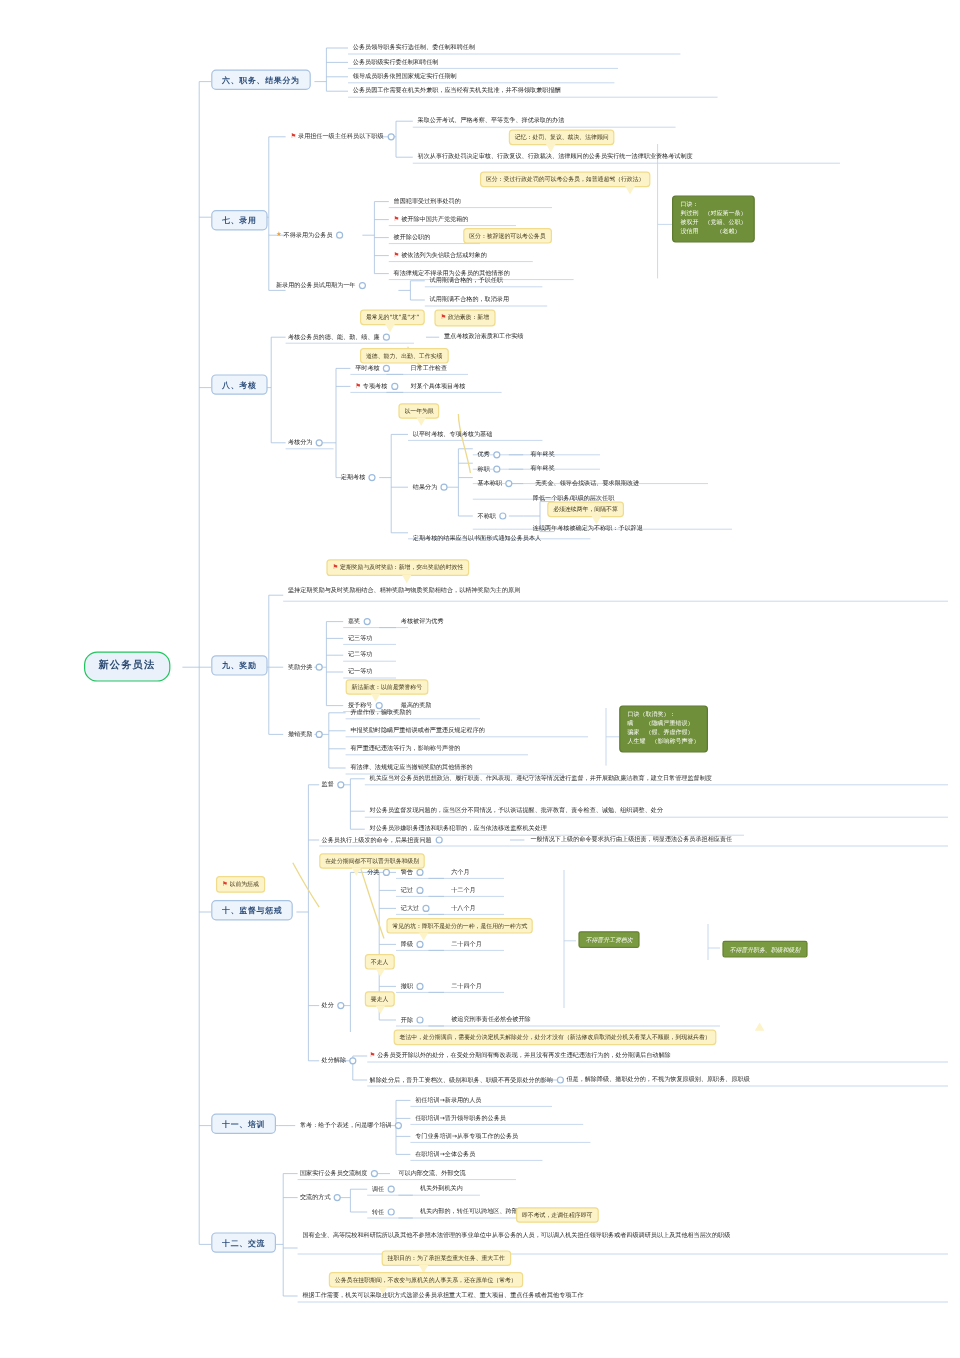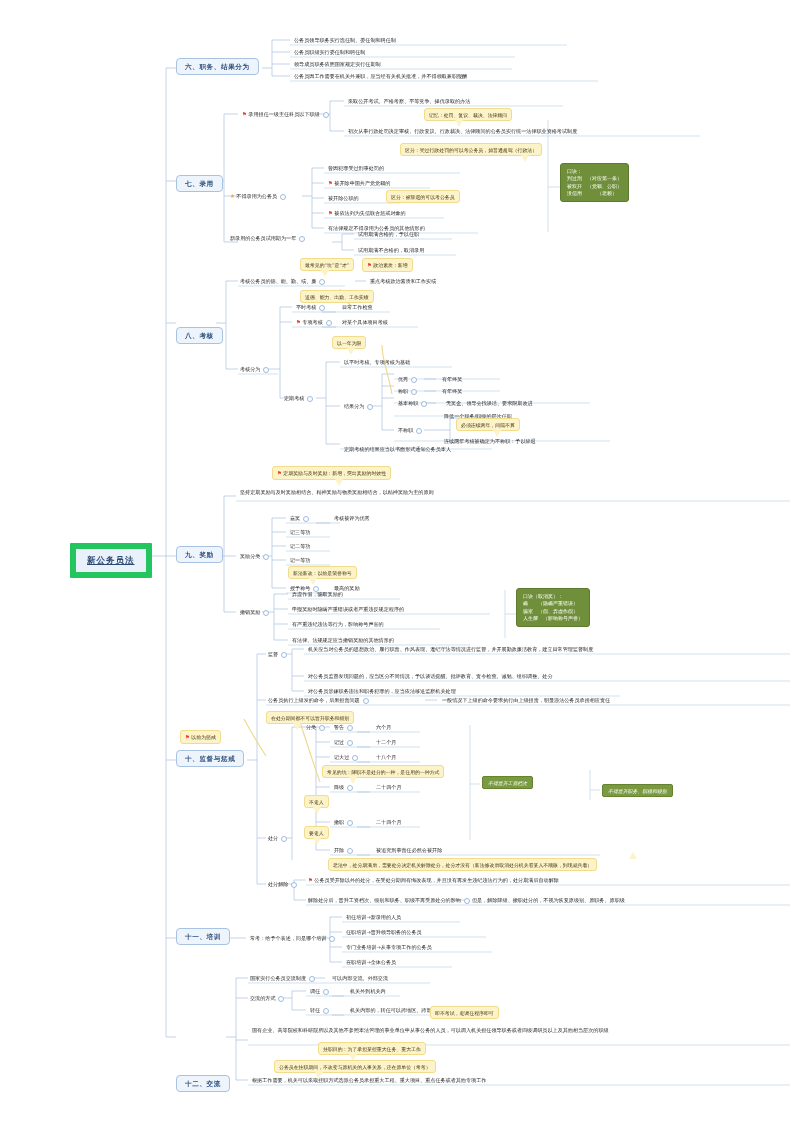--- a/index.html
+++ b/index.html
@@ -7,23 +7,23 @@
     width:800px;height:1132px;position:relative;overflow:hidden;
     font-family:"DejaVu Sans","Liberation Sans",sans-serif;
     font-size:5.2px;color:#1a1a1a;
   }
   #canvas{position:absolute;inset:0;}
   svg.links{position:absolute;left:0;top:0;width:800px;height:1132px;pointer-events:none;}
 
   
   .node{position:absolute;white-space:nowrap;line-height:1.25;}
   .root{
-    background:#eaf1fb;border:6px solid #22c55e;border-radius:1px;
+    background:#eaf1fb;border:1px solid #22c55e;border-radius:11px;
     color:#2b4a73;font-size:8.5px;font-weight:bold;
-    padding:6px 11px;letter-spacing:1px;text-decoration:underline;
+    padding:6px 11px;letter-spacing:1px;
   }
   .lvl1{
     background:#eef4fc;border:1px solid #a8c2e2;border-radius:4px;
     color:#2d4f7c;font-size:6.6px;font-weight:bold;
     padding:3.5px 8px;letter-spacing:.6px;
   }
   .lvl2{
     color:#1f1f1f;font-size:5.1px;padding:1px 2px 2px 2px;
   }
   .wrapnode{white-space:normal;}
@@ -332,21 +332,21 @@
     <span>区分：受过行政处罚的可以考公务员，如普通超驾（行政法）</span><span class="tail down" style="left:120px;"></span>
   </div>
   <div class="note" style="left:386px;top:190px;">
     <span>区分：被辞退的可以考公务员</span>
   </div>
   <div class="green" style="left:560px;top:163px;">口诀：
 判过刑　（对应第一条）
 被双开　（党籍、公职）
 没信用　　　（老赖）</div>
 
-  <div class="node lvl1" style="left:176px;top:327px;">八、考核</div>
+  <div class="node lvl1" style="left:176px;top:312px;">八、考核</div>
   <div class="node lvl2" style="left:238px;top:277px;">
     <span>考核公务员的德、能、勤、绩、廉</span><span class="bullet"></span>
   </div>
   <div class="node lvl2" style="left:368px;top:277px;">重点考核政治素质和工作实绩</div>
 
   <div class="node lvl2" style="left:238px;top:365px;">
     <span>考核分为</span><span class="bullet"></span>
   </div>
   <div class="node lvl2" style="left:294px;top:303px;">
     <span>平时考核</span><span class="bullet"></span>
@@ -515,21 +515,21 @@
 
   <div class="node lvl1" style="left:176px;top:928px;">十一、培训</div>
   <div class="node lvl2" style="left:248px;top:934px;">
     <span>常考：给予个表述，问是哪个培训</span><span class="bullet"></span>
   </div>
   <div class="node lvl2" style="left:344px;top:913px;">初任培训→新录用的人员</div>
   <div class="node lvl2" style="left:344px;top:928px;">任职培训→晋升领导职务的公务员</div>
   <div class="node lvl2" style="left:344px;top:943px;">专门业务培训→从事专项工作的公务员</div>
   <div class="node lvl2" style="left:344px;top:958px;">在职培训→全体公务员</div>
 
-  <div class="node lvl1" style="left:176px;top:1075px;">十二、交流</div>
+  <div class="node lvl1" style="left:176px;top:1027px;">十二、交流</div>
   <div class="node lvl2" style="left:248px;top:974px;">
     <span>国家实行公务员交流制度</span><span class="bullet"></span>
   </div>
   <div class="node lvl2" style="left:330px;top:974px;">可以内部交流、外部交流</div>
   <div class="node lvl2" style="left:248px;top:994px;">
     <span>交流的方式</span><span class="bullet"></span>
   </div>
   <div class="node lvl2" style="left:308px;top:987px;">
     <span>调任</span><span class="bullet"></span>
   </div>

